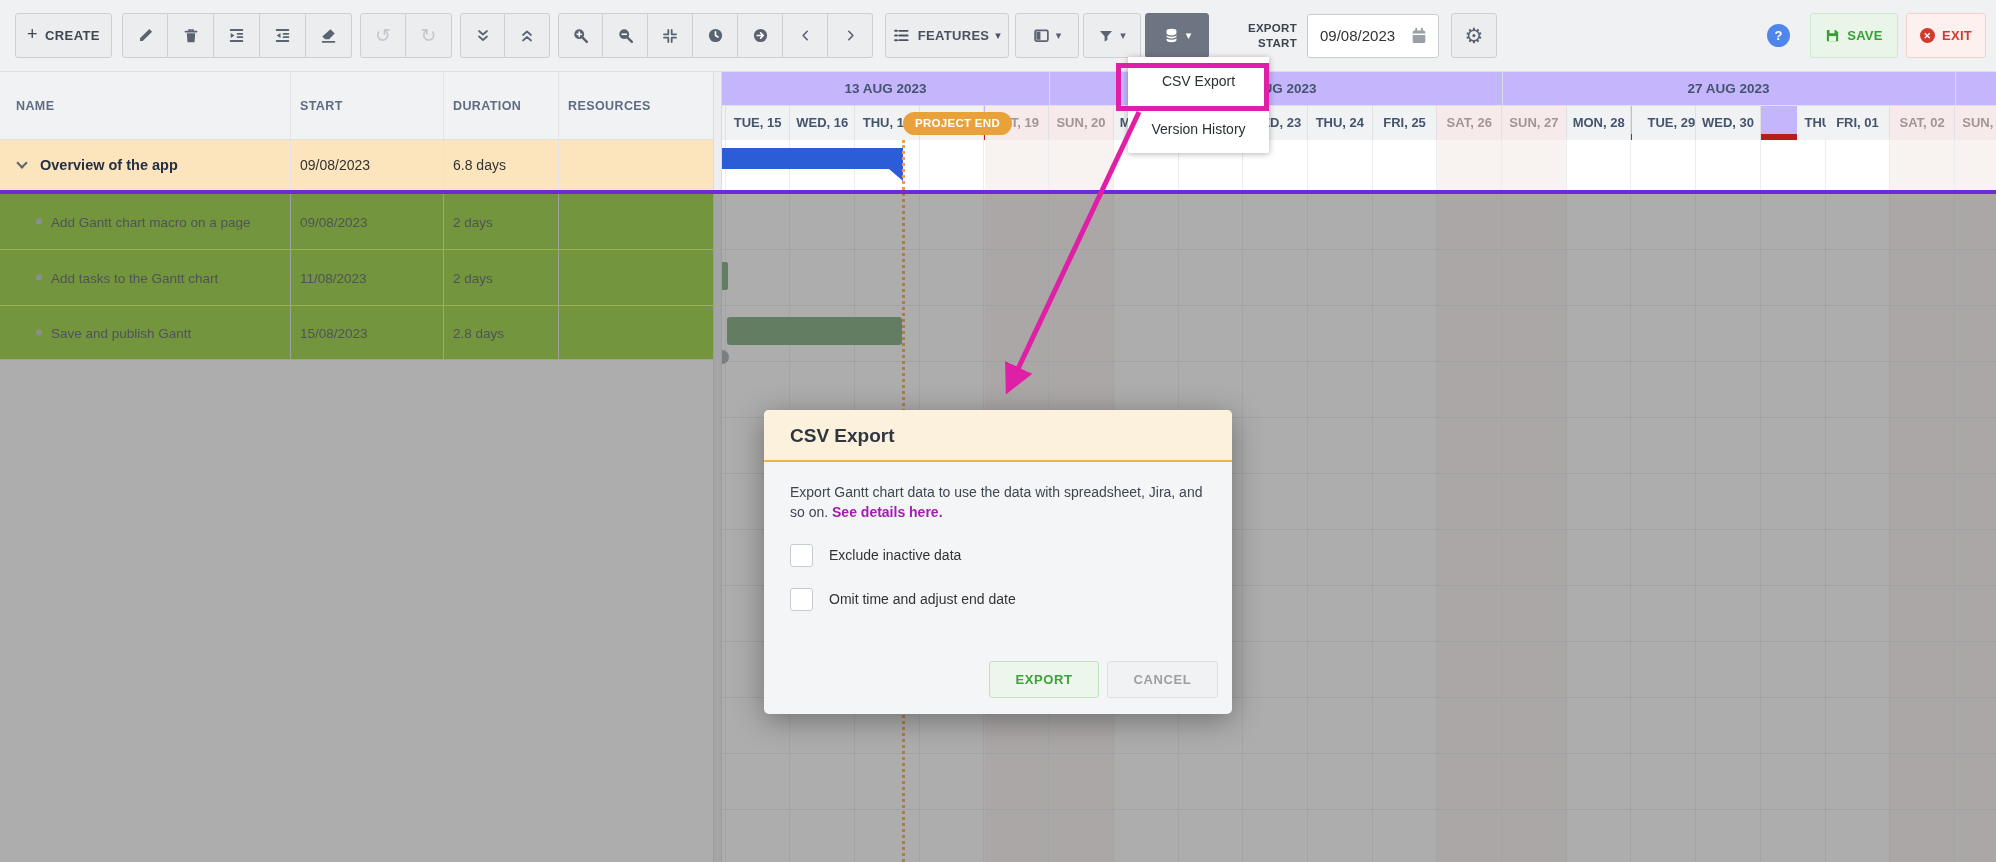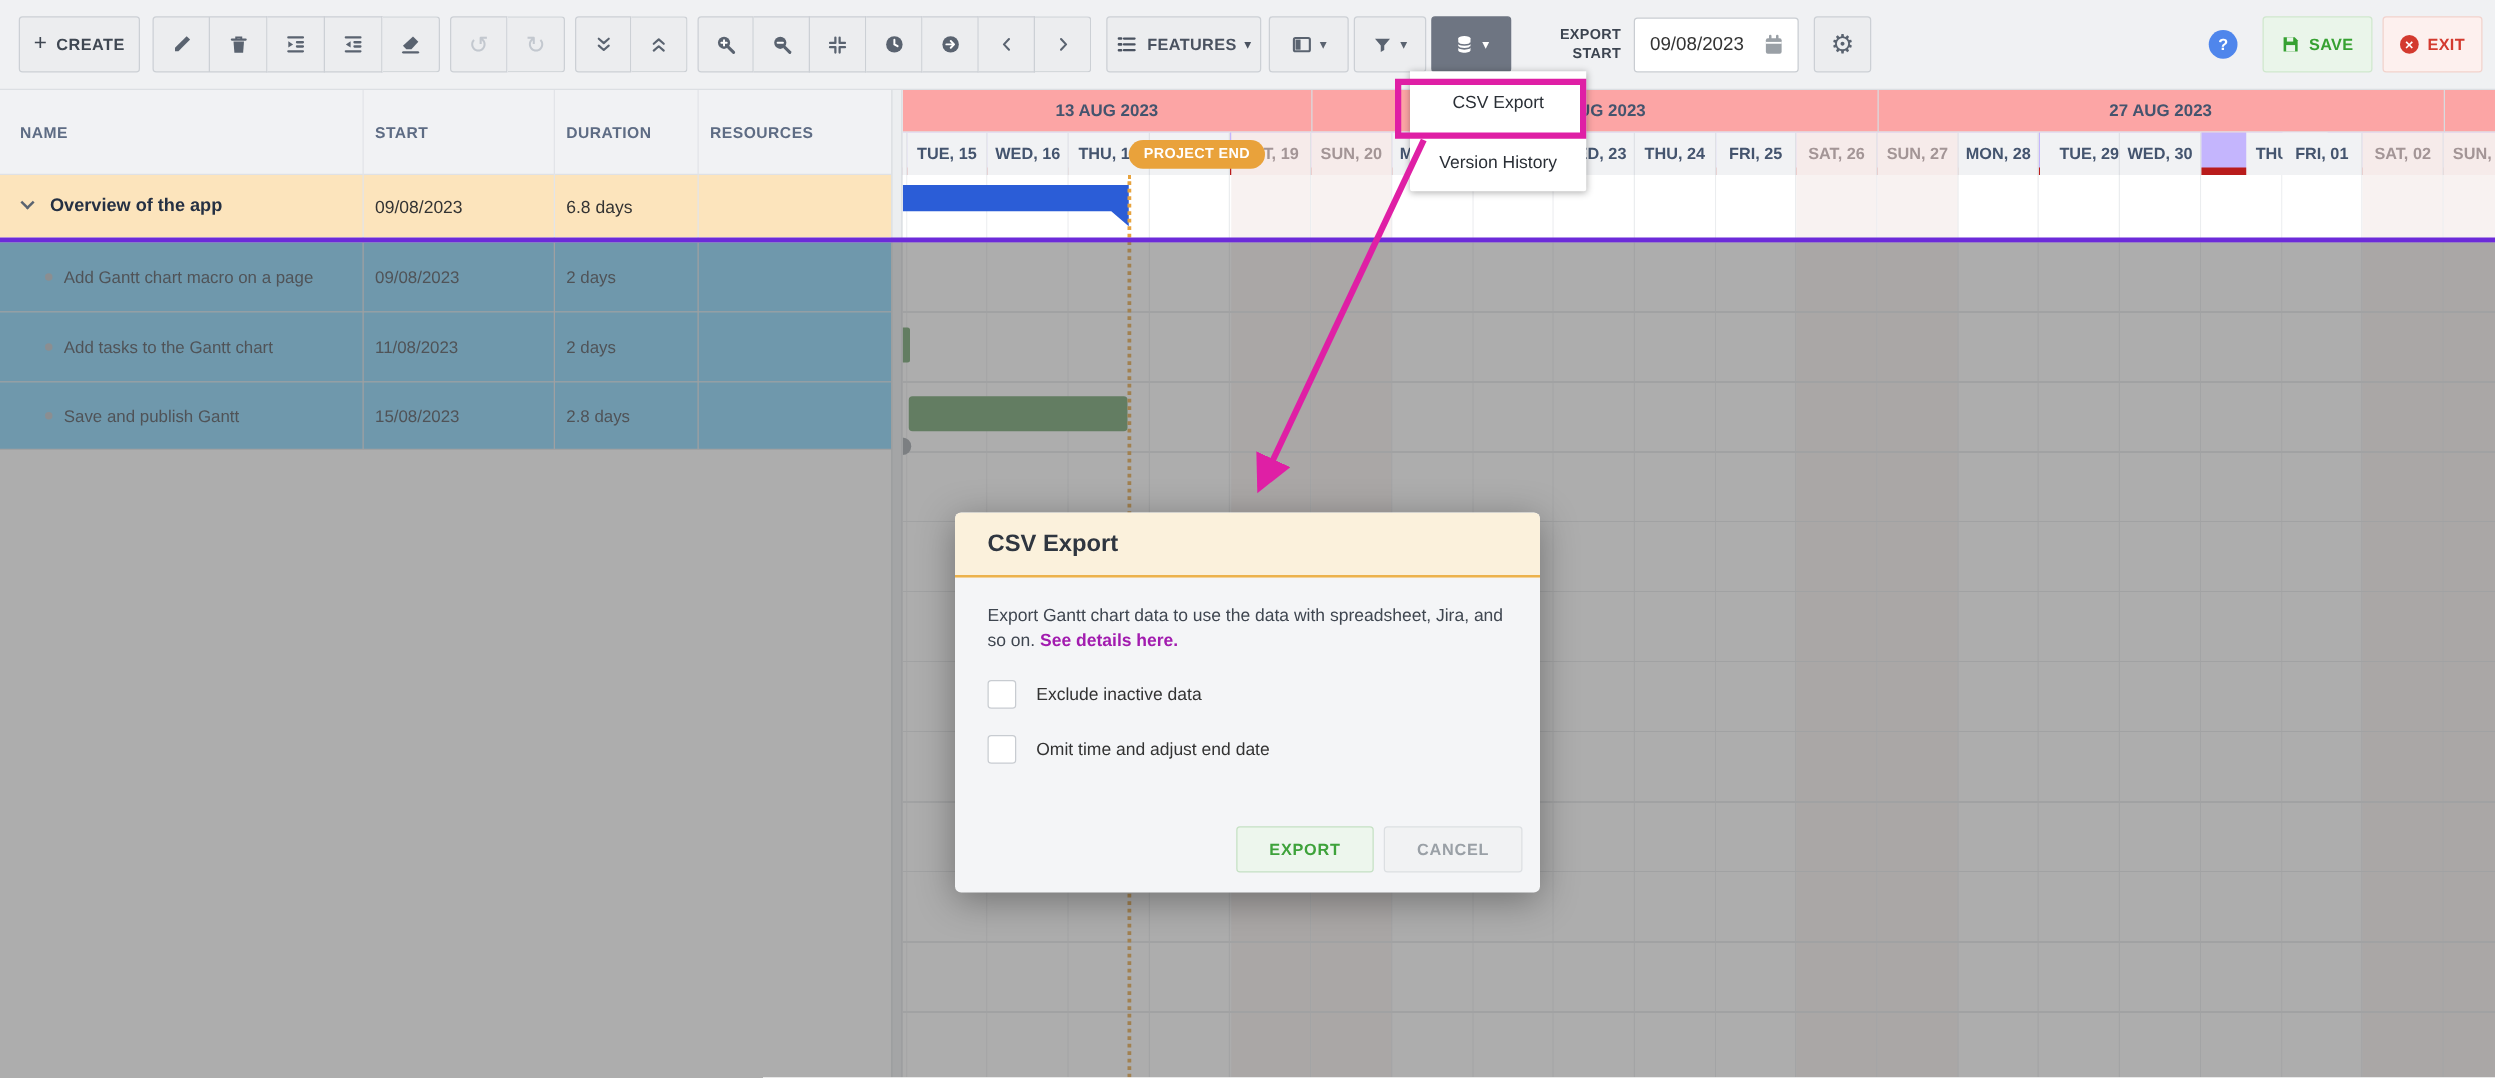--- a/index.html
+++ b/index.html
@@ -39,36 +39,36 @@
   .x-circle{width:15px;height:15px;border-radius:50%;background:#d33a2f;color:#fff;font-size:9px;
             display:flex;align-items:center;justify-content:center;margin-right:7px;font-weight:bold;}
   .micon{display:block;}
 
   
   .thead{position:absolute;left:0;top:72px;width:713px;height:68px;background:#f1f2f4;
          border-bottom:1px solid #dfe1e5;z-index:2;}
   .thead span{position:absolute;top:0;line-height:68px;font-size:12.5px;font-weight:bold;
               color:#5e6c84;letter-spacing:.4px;}
   .col-line{position:absolute;top:72px;height:288px;width:1px;background:#e2e4e8;z-index:3;}
-  .trow{position:absolute;left:0;width:713px;background:#7dd3fc;border-bottom:1px solid #e4e6e9;z-index:2;}
+  .trow{position:absolute;left:0;width:713px;background:#84cc16;border-bottom:1px solid #e4e6e9;z-index:2;}
   .trow .cell{position:absolute;top:50%;transform:translateY(-50%);font-size:13.5px;color:#3d434d;white-space:nowrap;}
   .row1{background:#fce4bc;border-bottom:none;}
   .row1 .cell{font-size:14px;color:#333;}
   .row1 .name{font-weight:bold;font-size:14.5px;color:#253043;}
   .chev-down{display:inline-block;width:8px;height:8px;border-right:2px solid #5a6370;
              border-bottom:2px solid #5a6370;transform:rotate(45deg);margin-right:14px;position:relative;top:-3px;}
   .bullet{display:inline-block;width:6px;height:6px;border-radius:50%;background:#b9bec5;
           margin-right:9px;position:relative;top:-2px;}
   .purple-line{position:absolute;left:0;top:190px;width:1996px;height:4px;background:#6c2bd9;z-index:5;}
   .splitter{position:absolute;left:713px;top:72px;width:9px;height:790px;background:#eceef0;
             border-left:1px solid #d8dbdf;border-right:1px solid #d8dbdf;z-index:4;cursor:col-resize;}
 
   
   .gantt{position:absolute;left:722px;top:72px;width:1274px;height:790px;overflow:hidden;background:#fff;z-index:1;}
-  .g-weekrow{position:absolute;left:0;top:0;width:100%;height:34px;background:#fca5a5;border-bottom:1px solid #dfe1e5;}
+  .g-weekrow{position:absolute;left:0;top:0;width:100%;height:34px;background:#c4b5fd;border-bottom:1px solid #dfe1e5;}
   .g-week{position:absolute;top:0;height:34px;line-height:34px;text-align:center;font-size:13.5px;
           font-weight:bold;color:#44546e;}
   .g-wsep{position:absolute;top:0;width:1px;height:68px;background:#d8dbdf;}
   .g-dayrow{position:absolute;left:0;top:34px;width:100%;height:34px;background:#c4b5fd;border-bottom:6px solid #b91c1c;}
   .g-day{position:absolute;top:0;height:34px;line-height:33px;text-align:center;font-size:13px;
          font-weight:bold;color:#44546e;border-right:1px solid #dfe1e5;background:#f1f2f4;white-space:nowrap;overflow:hidden;}
   .g-day.we{background:#f6ebea;color:#a39596;}
   .g-col{position:absolute;top:68px;height:722px;border-right:1px solid #ebedef;background:#fff;}
   .g-col.we{background:#f8f2f1;}
   .g-rowlines{position:absolute;left:0;top:122px;width:100%;height:668px;

